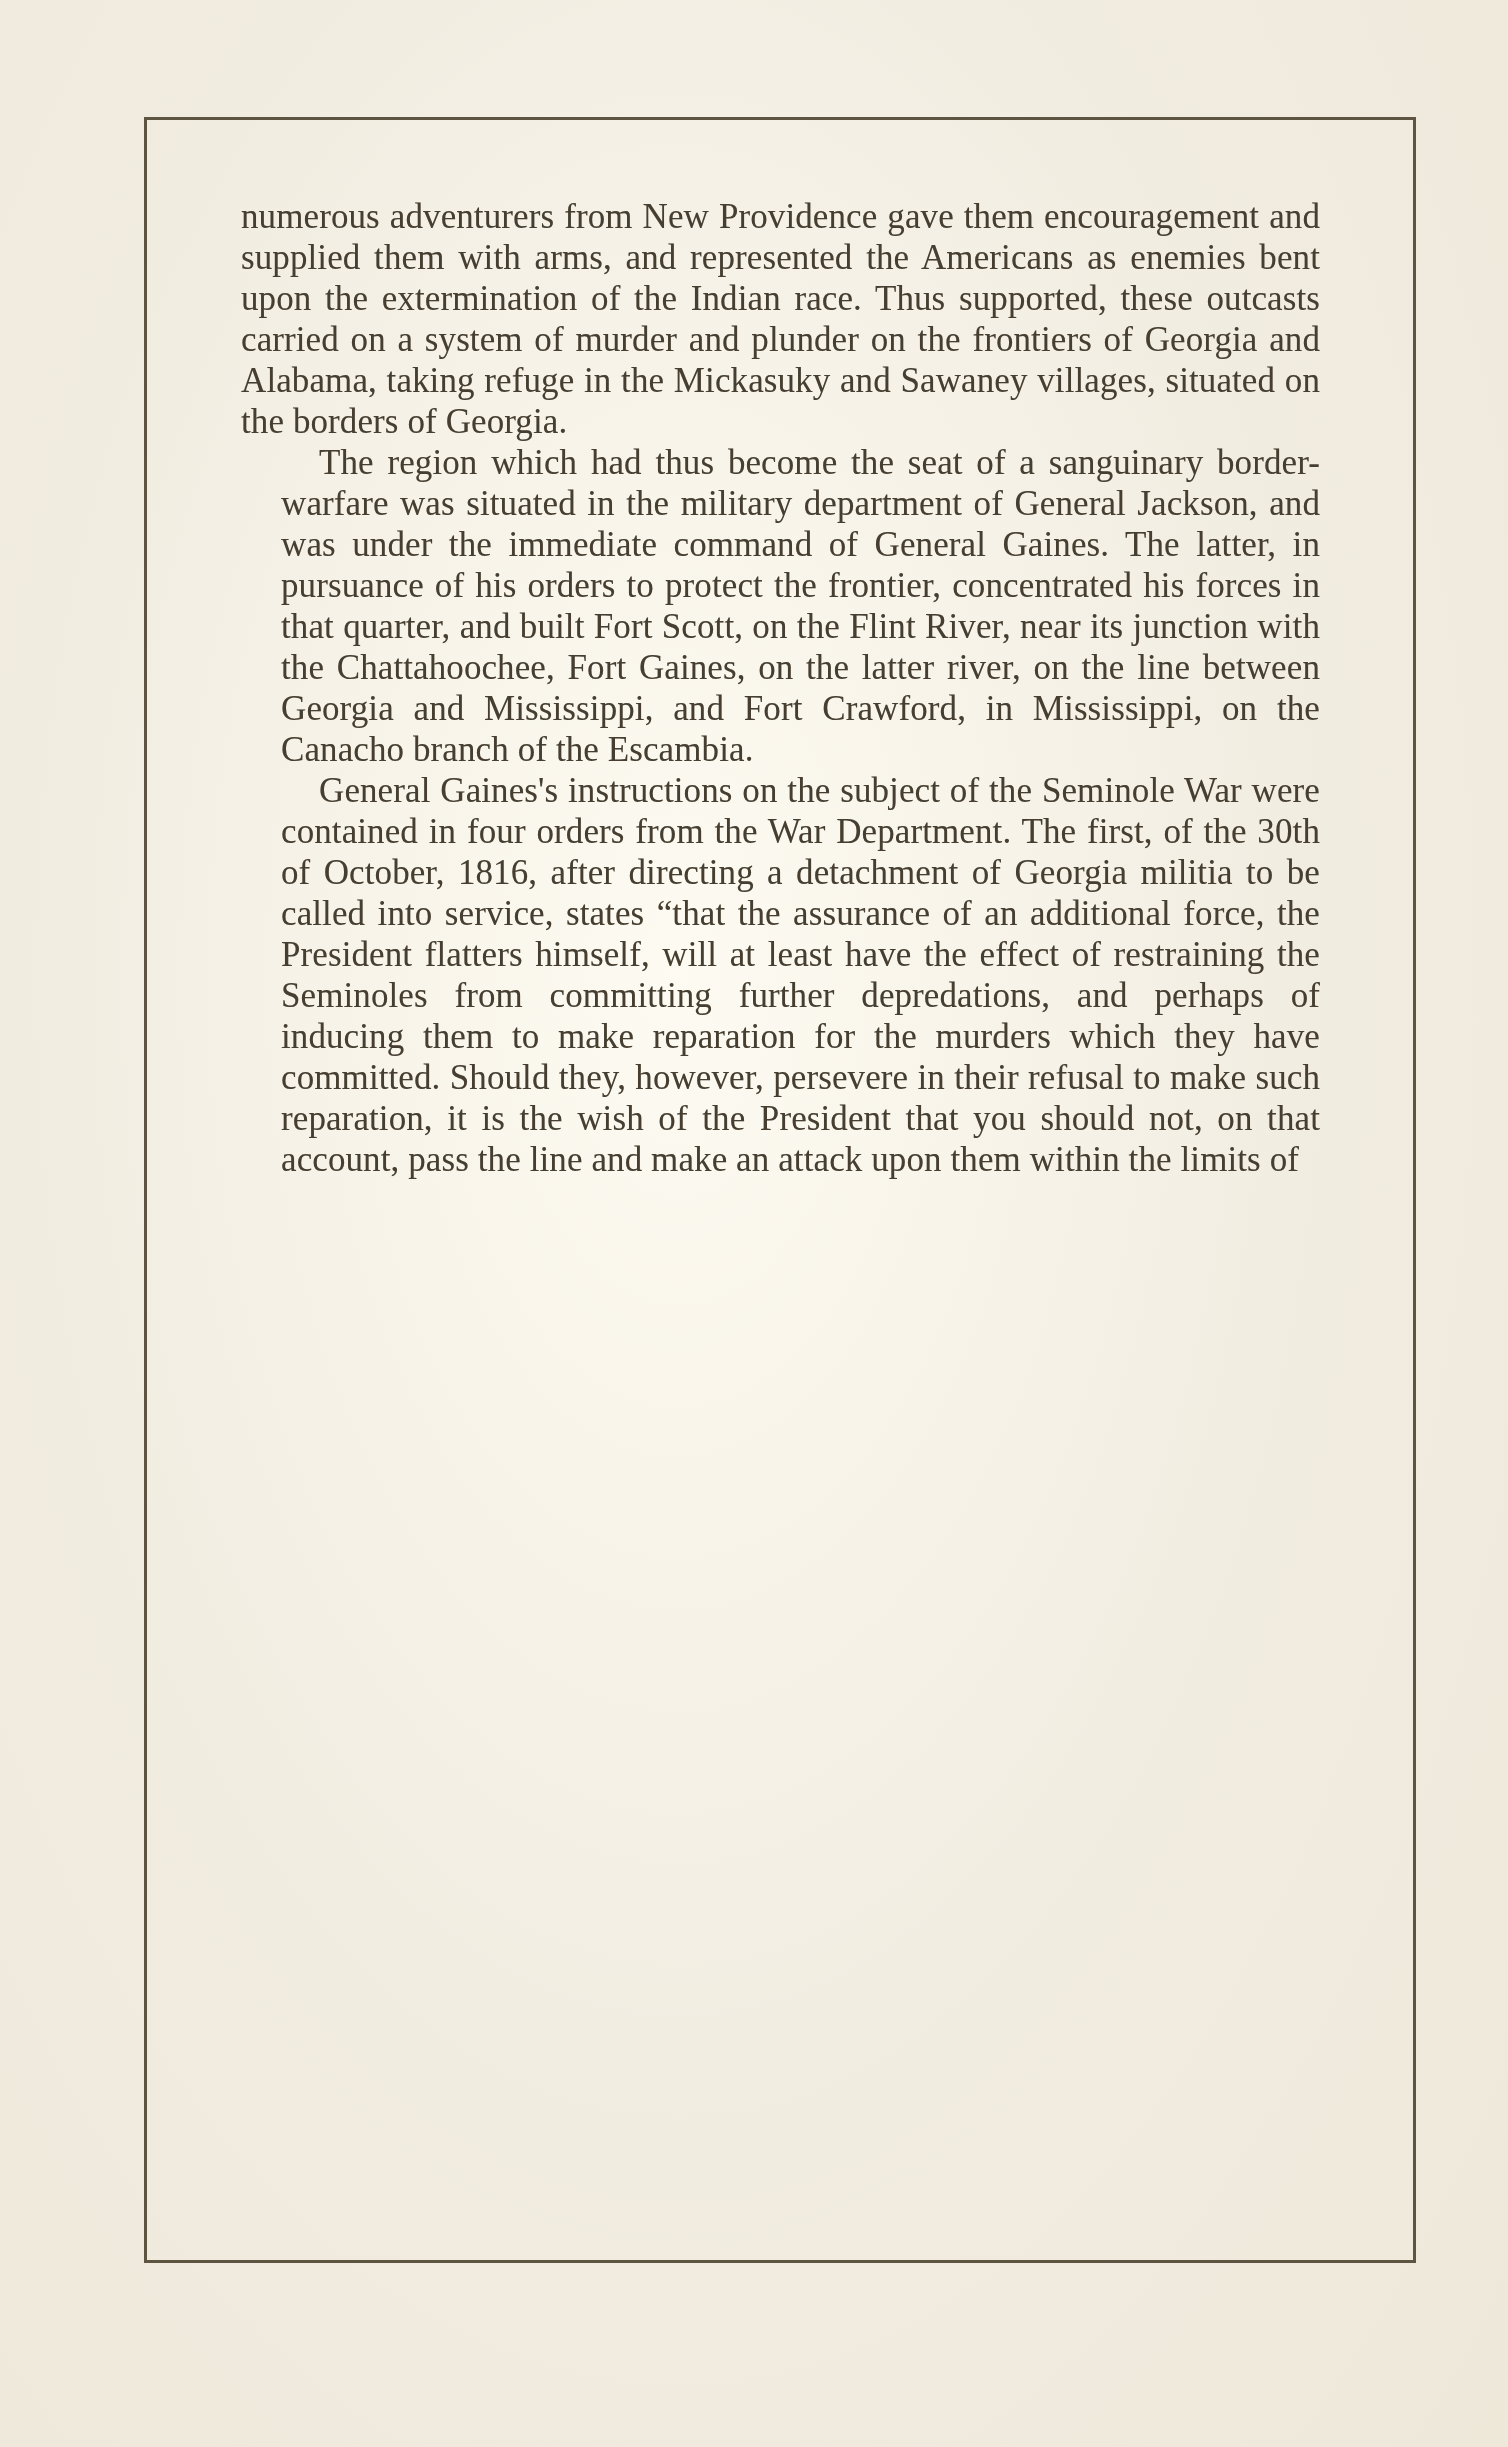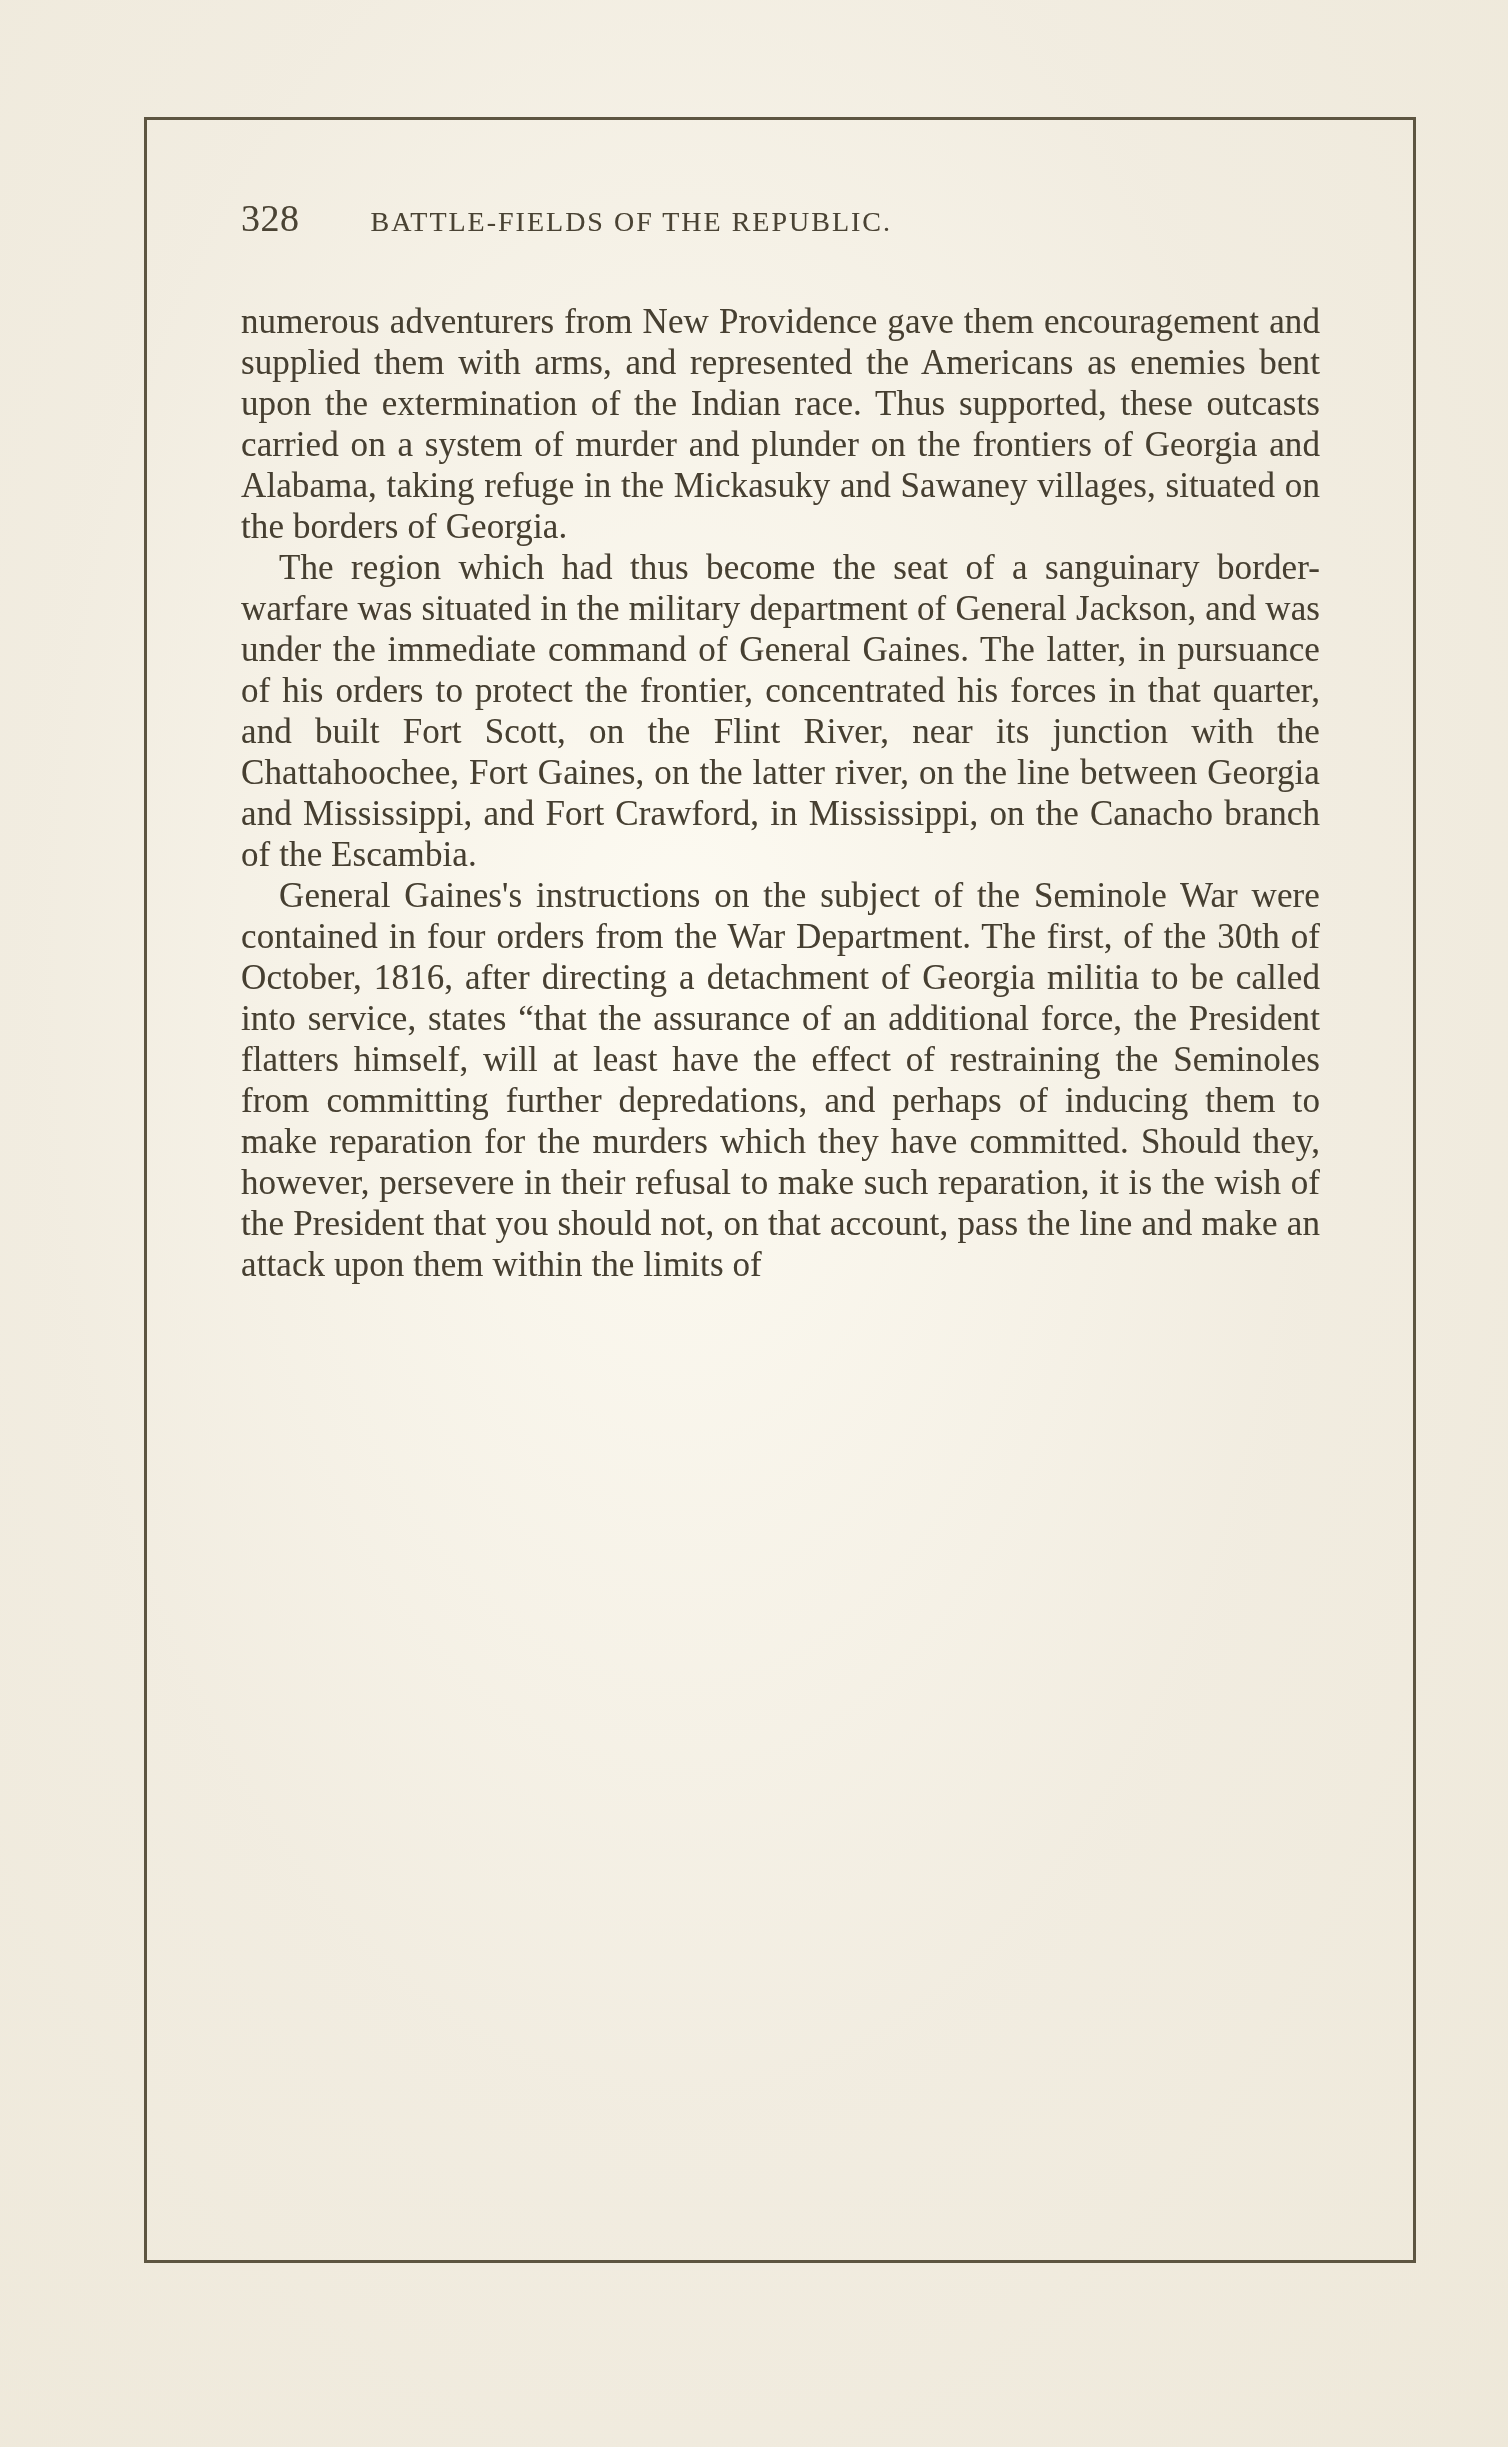--- a/index.html
+++ b/index.html
@@ -63,40 +63,37 @@
     line-height: 41px;
     color: #463f31;
     text-align: justify;
     text-justify: inter-word;
     margin: 0;
     text-indent: 0;
     letter-spacing: 0.1px;
   }
   p.body-text + p.body-text {
     text-indent: 38px;
+    margin-left: 40px;
   }
   
   .content {
     text-shadow: 0 0 0.6px rgba(70,63,49,0.25);
   }
 </style>
 </head>
 <body>
 
 <div class="page">
   <div class="paper-tint"></div>
 
   <div class="frame"></div>
 
   <div class="content">
 
-    <div class="header-line">
-      <span class="folio">328</span>
-      <span class="running-head">BATTLE-FIELDS OF THE REPUBLIC.</span>
-    </div>
 
     <p class="body-text">numerous adventurers from New Providence gave them encouragement and supplied them with arms, and represented the Americans as enemies bent upon the extermination of the Indian race. Thus supported, these outcasts carried on a system of murder and plunder on the frontiers of Georgia and Alabama, taking refuge in the Mickasuky and Sawaney villages, situated on the borders of Georgia.</p>
     <p class="body-text">The region which had thus become the seat of a sanguinary border-warfare was situated in the military department of General Jackson, and was under the immediate command of General Gaines. The latter, in pursuance of his orders to protect the frontier, concentrated his forces in that quarter, and built Fort Scott, on the Flint River, near its junction with the Chattahoochee, Fort Gaines, on the latter river, on the line between Georgia and Mississippi, and Fort Crawford, in Mississippi, on the Canacho branch of the Escambia.</p>
     <p class="body-text">General Gaines's instructions on the subject of the Seminole War were contained in four orders from the War Department. The first, of the 30th of October, 1816, after directing a detachment of Georgia militia to be called into service, states “that the assurance of an additional force, the President flatters himself, will at least have the effect of restraining the Seminoles from committing further depredations, and perhaps of inducing them to make reparation for the murders which they have committed. Should they, however, persevere in their refusal to make such reparation, it is the wish of the President that you should not, on that account, pass the line and make an attack upon them within the limits of</p>
 
   </div>
 </div>
 
 
 </body></html>

